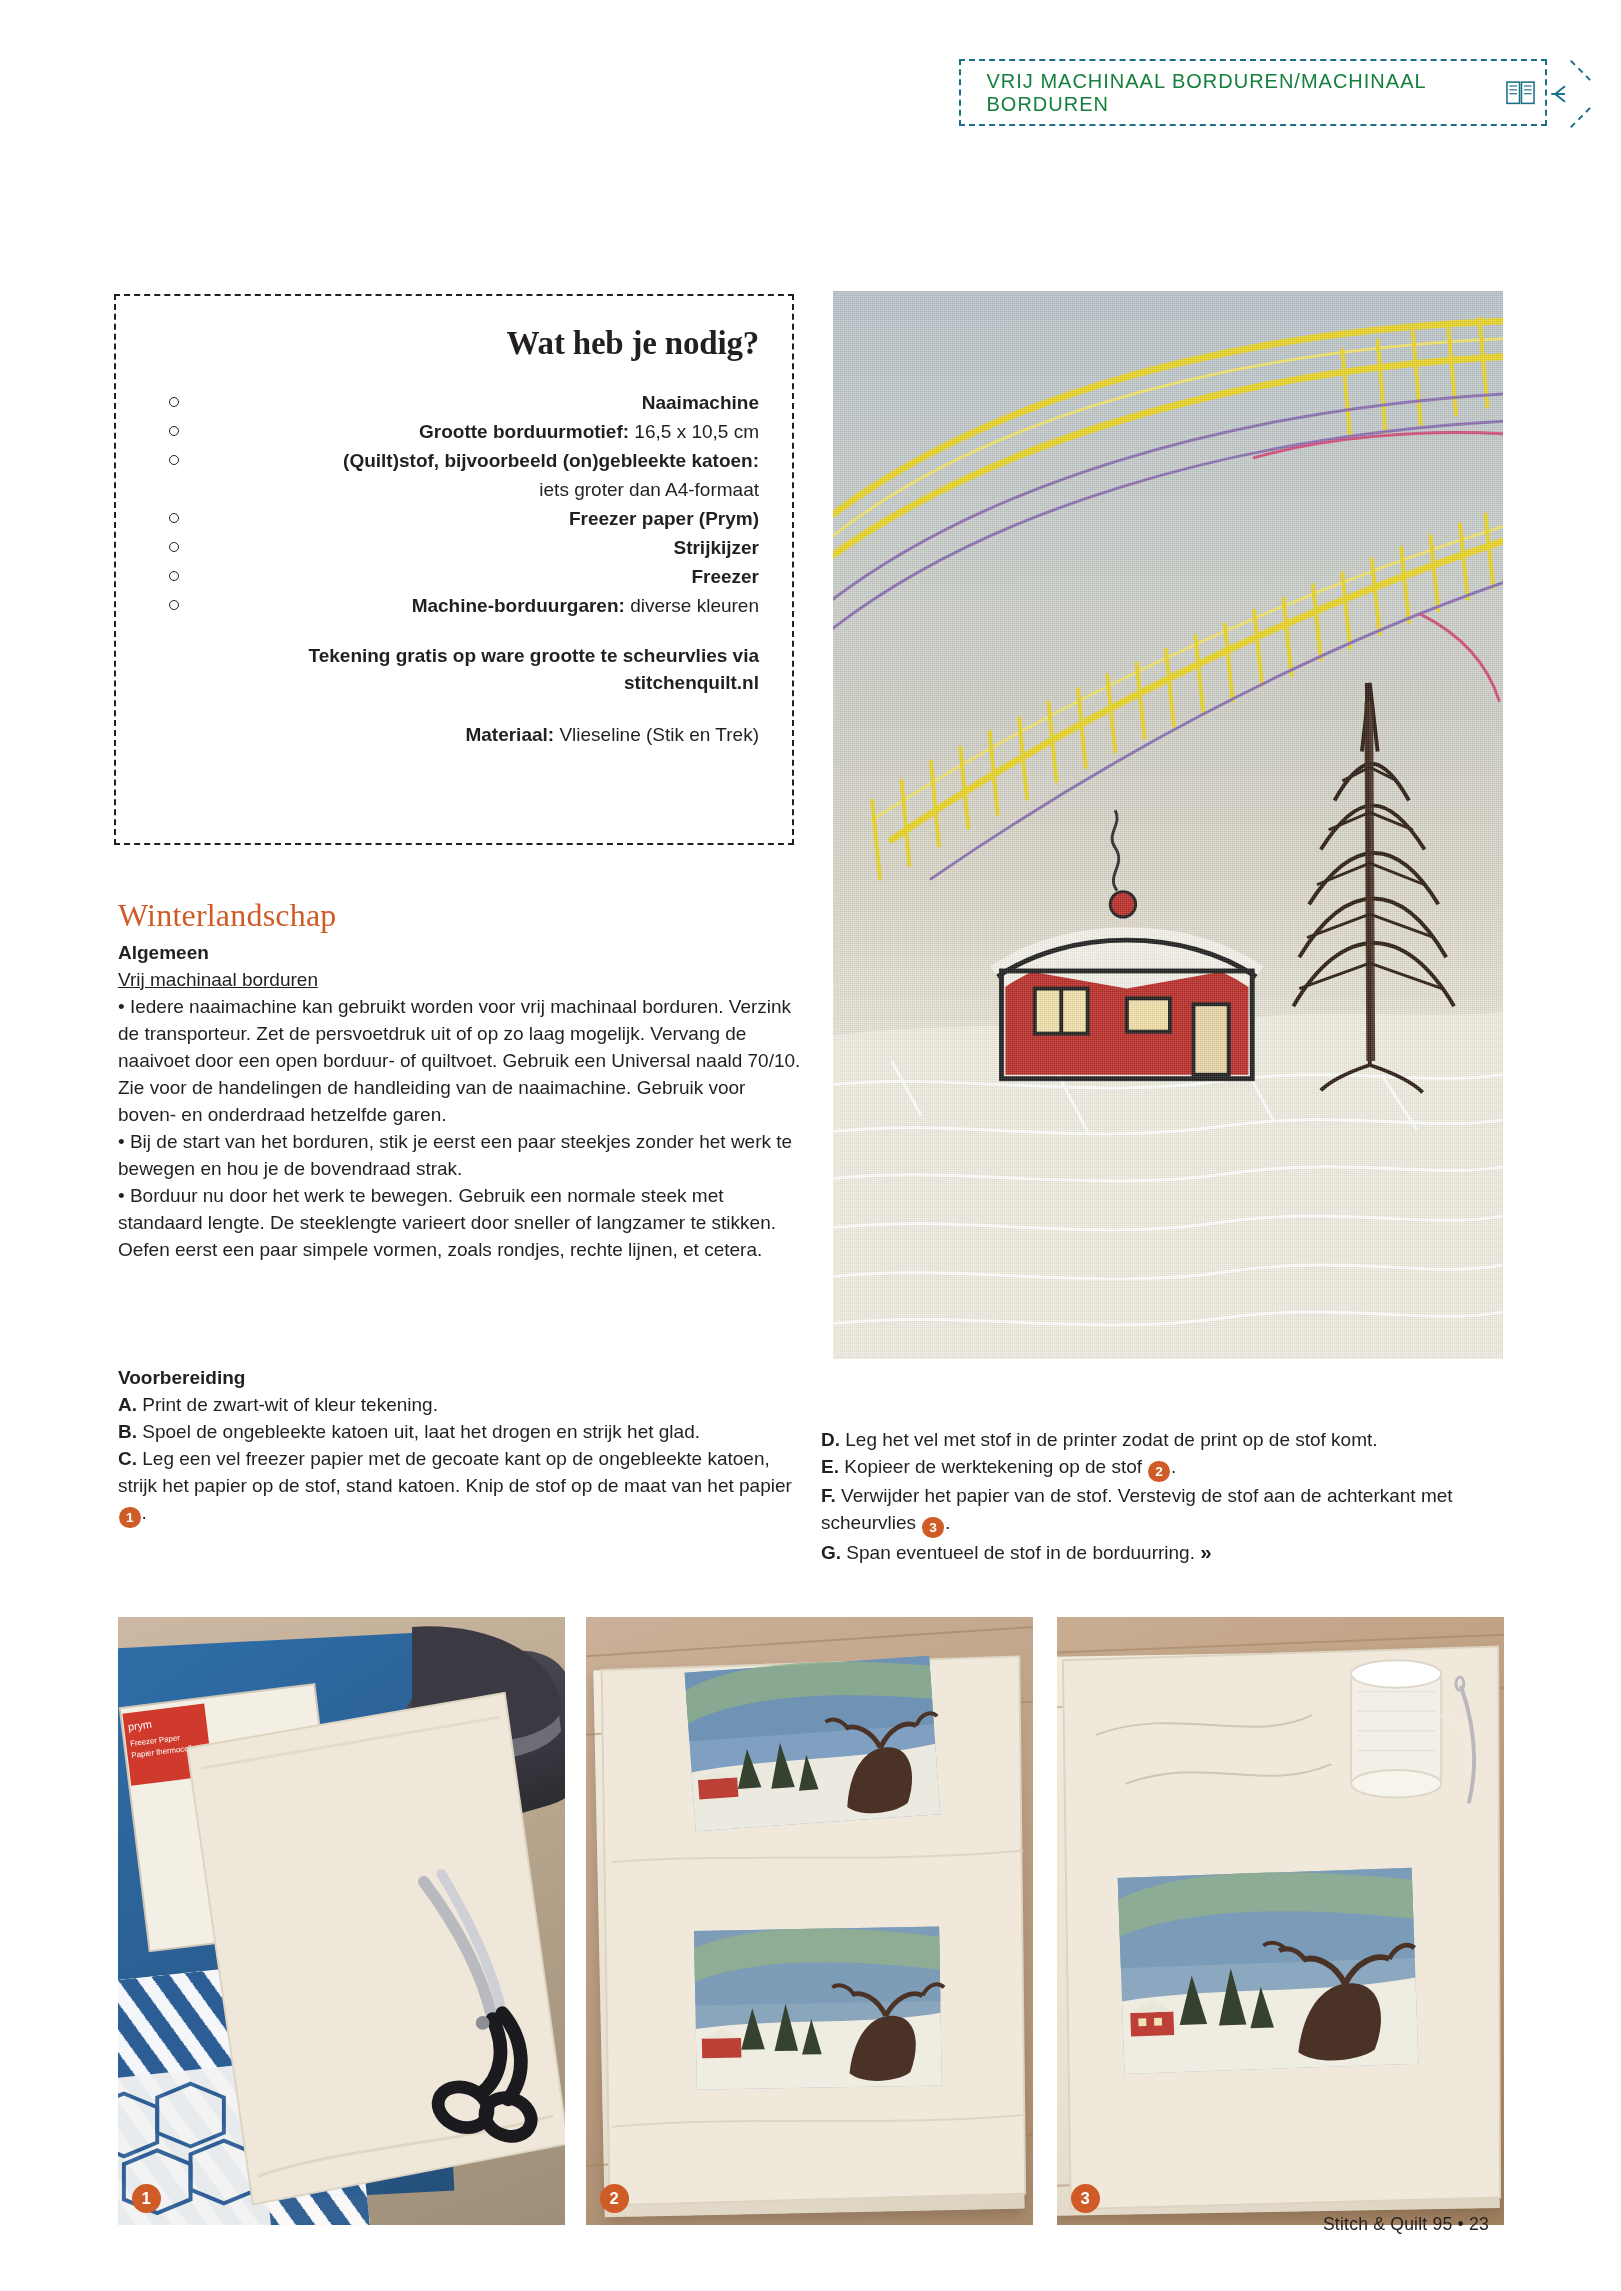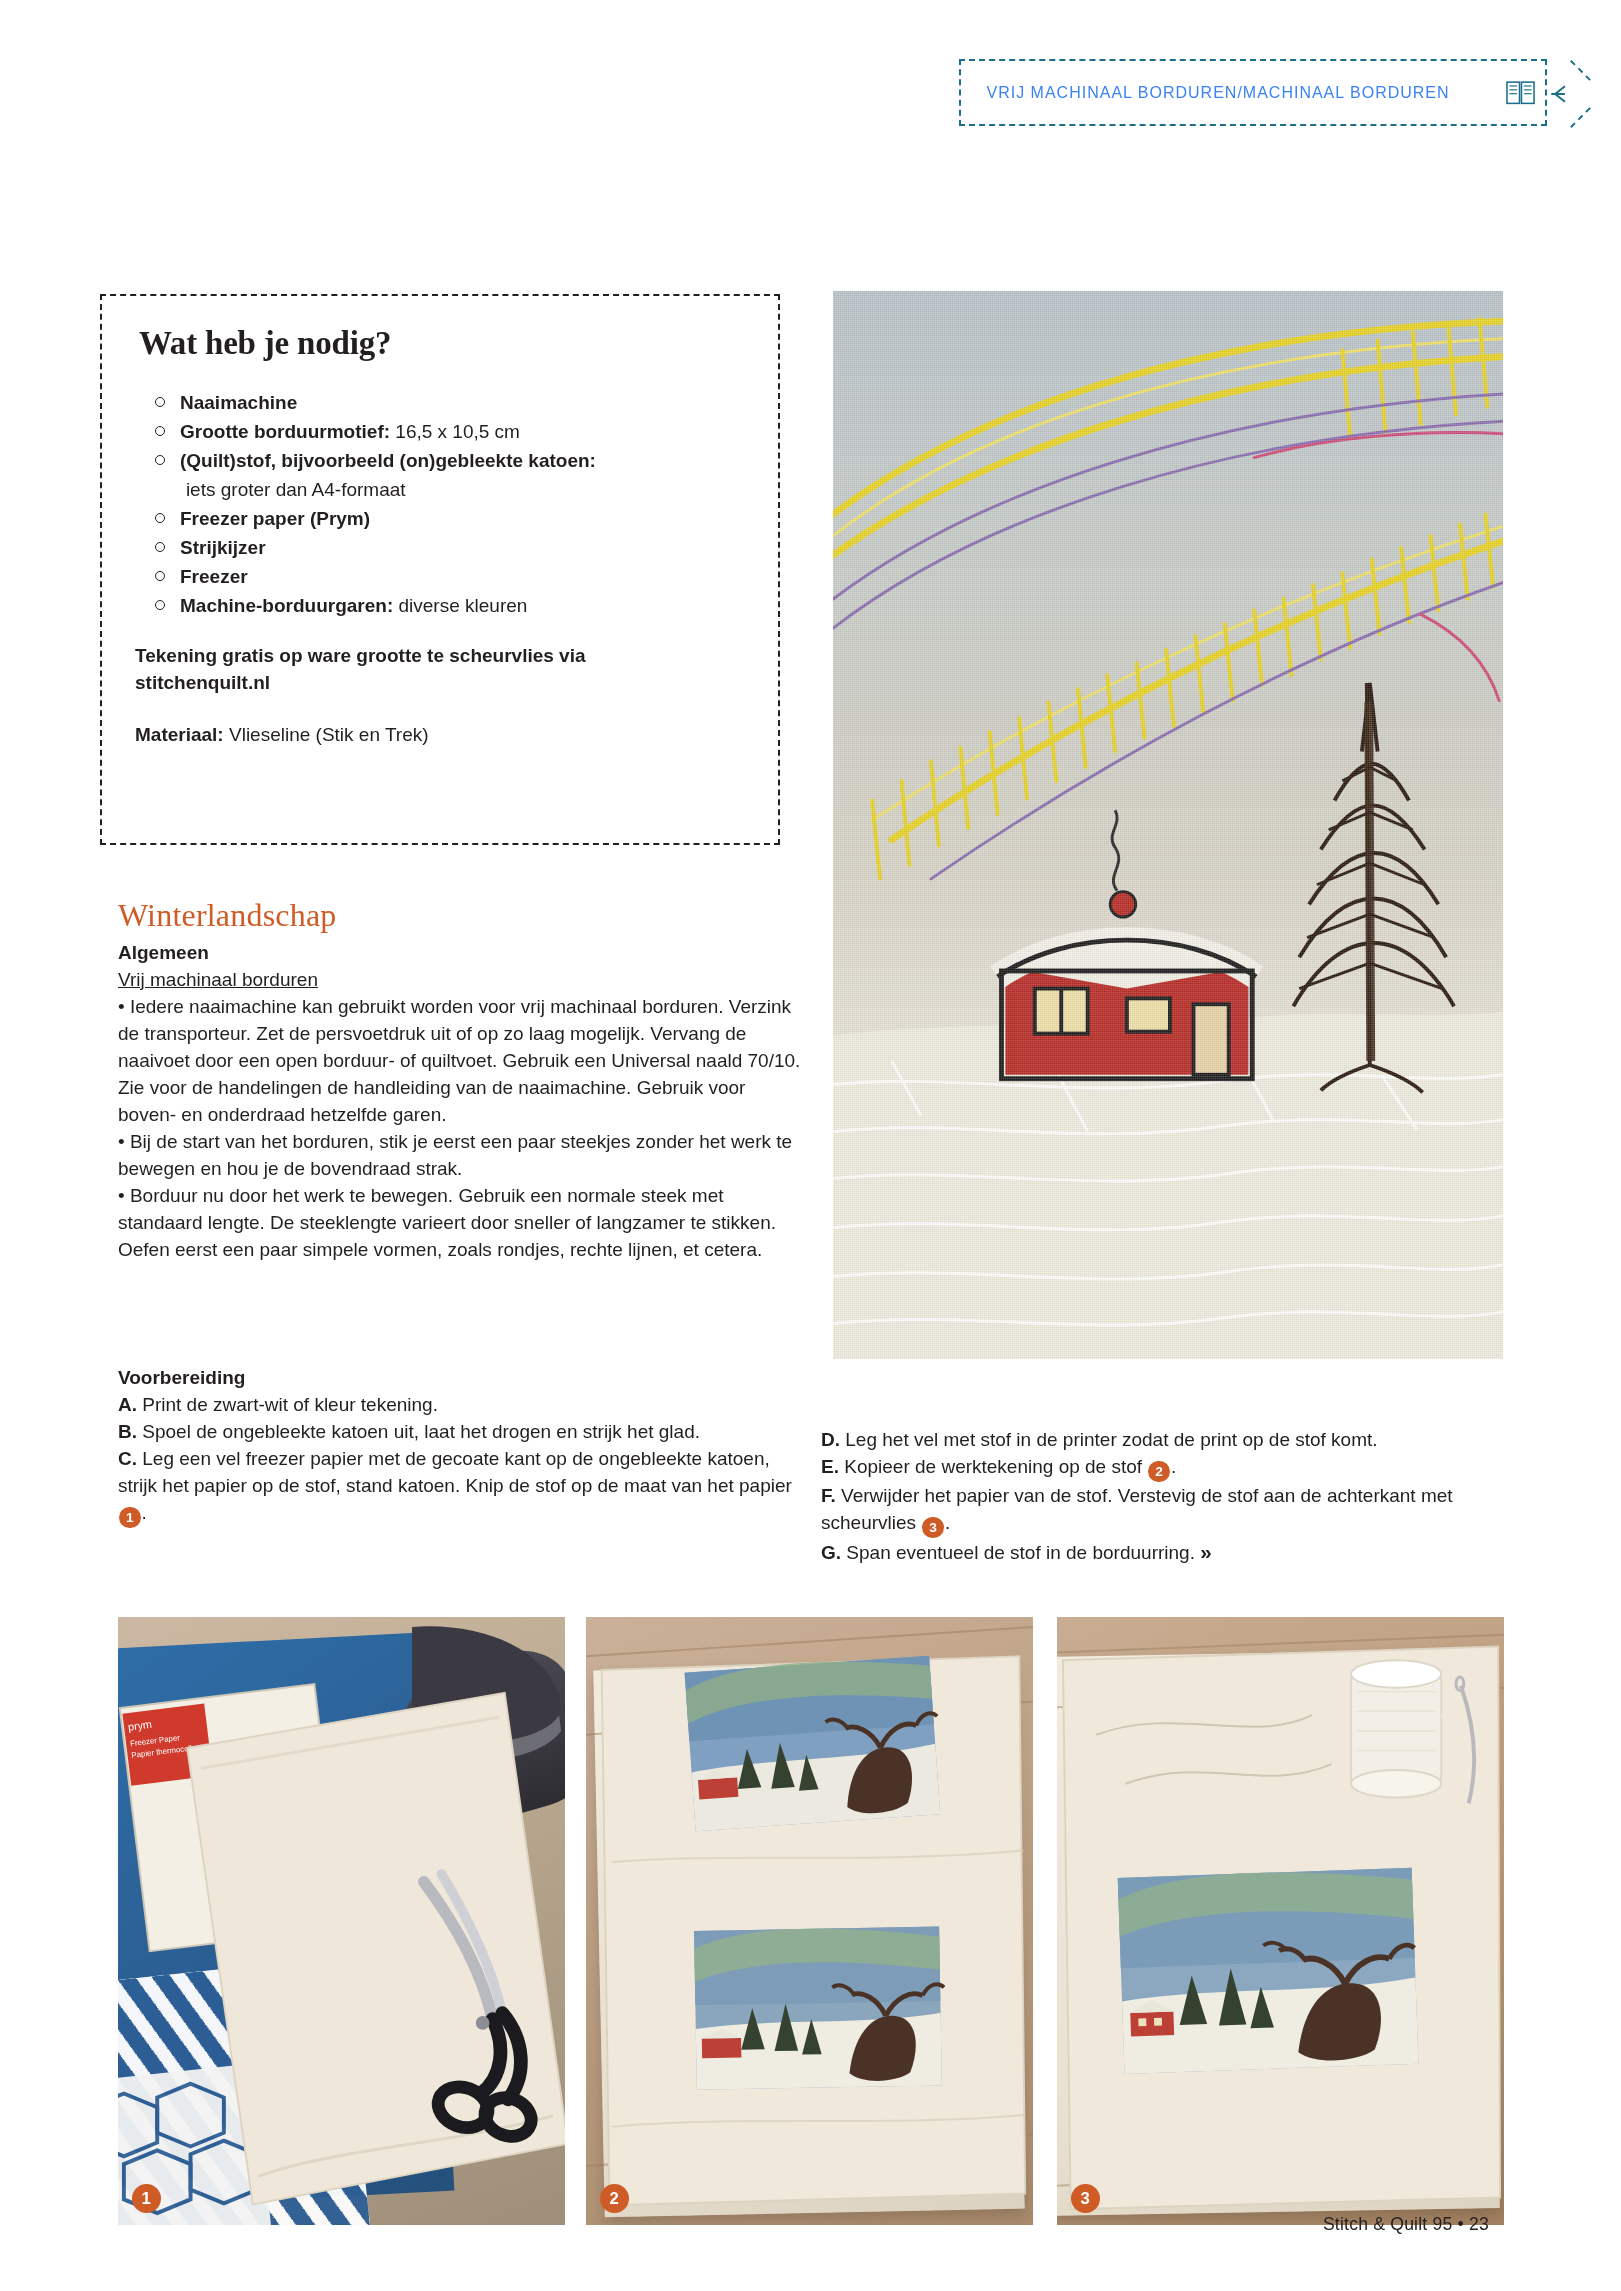--- a/index.html
+++ b/index.html
@@ -21,43 +21,44 @@
     top: 59px;
     width: 588px;
     height: 67px;
     border: 2px dashed #1b6f8a;
     display: flex;
     align-items: center;
     padding-left: 25.5px;
     gap: 11.8px;
   }
   .header-tab .htitle {
-    font-size: 16px;
+    font-size: 20px;
     letter-spacing: 1px;
-    color: #3b82f6;
+    color: #15803d;
     font-weight: 400;
   }
   .header-tab .book-icon { margin-left: auto; margin-right: 9.8px; display:flex; align-items:center; }
   .arrow-marks {
     position:absolute;
     left: 1549px;
     top: 51px;
     width: 69px;
     height: 86px;
   }
 
   
   .needs-box {
     position: absolute;
-    left: 100px;
+    left: 114px;
     top: 294px;
     width: 680px;
     height: 551px;
     border: 2px dashed #231f20;
     padding: 25.5px 33px 9.8px 33px;
+    text-align: right;
   }
   .needs-title {
     font-family: "Liberation Serif", serif;
     font-weight: bold;
     font-size: 33px;
     margin: 3.9px 0 25.5px 3.9px;
     letter-spacing: -0.2px;
   }
   .needs-list { list-style: none; margin: 0; padding: 0; }
   .needs-list li {

